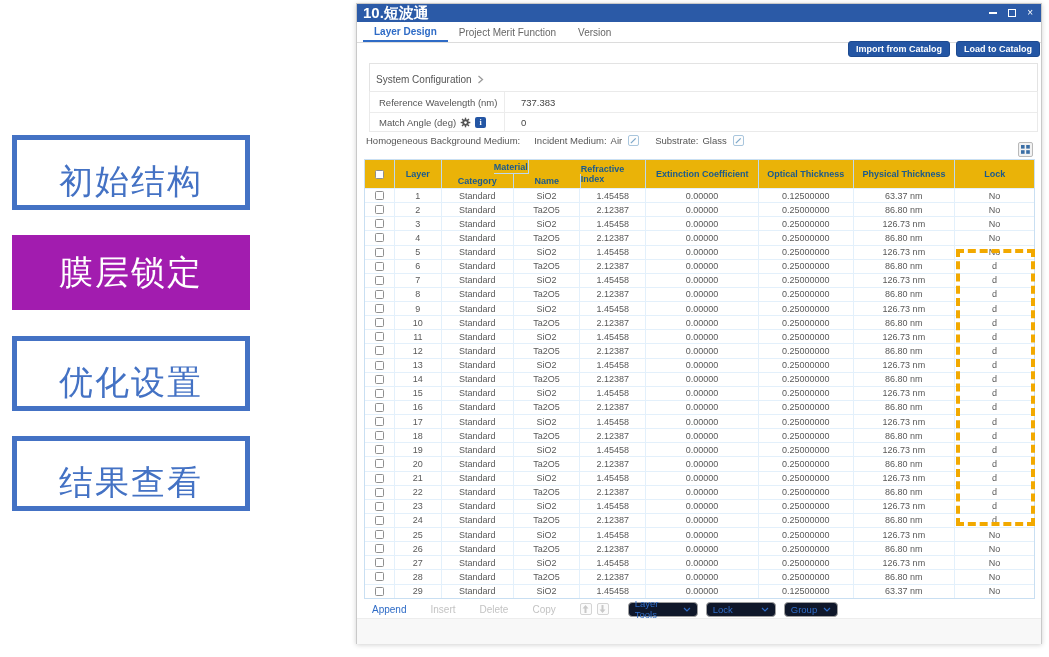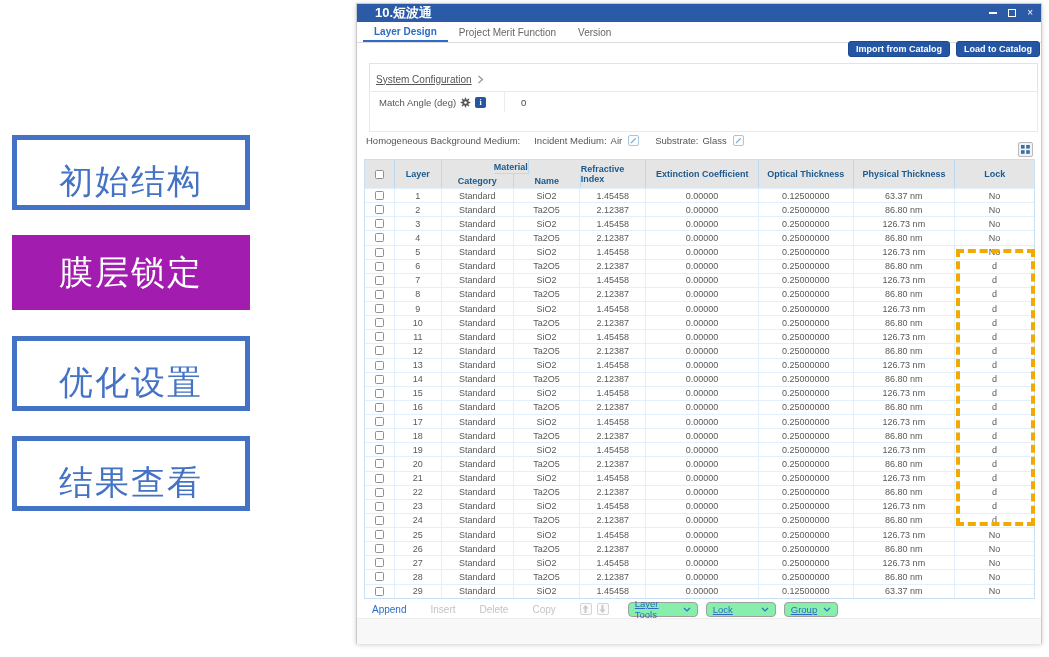--- a/index.html
+++ b/index.html
@@ -13,38 +13,38 @@
     font-size:34px; letter-spacing:2px; font-weight:500; }
   .anno-outline { background:#ffffff; border:5px solid #4472C4; color:#4472C4;align-items:flex-end; }
   .anno-filled  { background:#a21caf; color:#ffffff; }
 
   
   #app { position:absolute; left:356px; top:3px; width:686px; height:641px;
     background:#ffffff; border:1px solid #c9c9c9; box-shadow:0 1px 5px rgba(0,0,0,.18); }
 
   .titlebar { position:absolute; left:0; top:0; right:0; height:18px; background:#2B5AA7;
     display:flex; align-items:center; color:#fff; }
-  .titlebar .title { font-size:13px; font-weight:bold; padding-left:18px;text-align:center; }
+  .titlebar .title { font-size:15px; font-weight:bold; padding-left:6px;text-align:center; }
   .win-controls { margin-left:auto; display:flex; align-items:center; gap:11px; padding-right:8px; }
   .win-btn { color:#fff; font-size:10px; line-height:10px; cursor:default; display:flex; align-items:center; justify-content:center; }
   .min-glyph { width:8px; height:2px; background:#fff; }
   .max-glyph { width:8px; height:8px; border:1.5px solid #fff; }
 
   .tabbar { position:absolute; left:0; top:18px; right:0; height:21px; background:#fff;
     border-bottom:1px solid #dcdcdc; display:flex; align-items:stretch; padding-left:6px; }
   .tab { display:flex; align-items:center; padding:0 11px; font-size:10px; color:#666; }
   .tab.active { color:#2E6BC6; border-bottom:2px solid #2E6BC6; font-weight:bold; }
 
   .catalog-row { position:absolute; top:37px; right:1px; display:flex; gap:6px; }
   .blue-btn { height:16px; background:#2456A4; border:1px solid #1d4a90; border-radius:3px;
     color:#fff; font-size:9px; font-weight:bold; display:flex; align-items:center; padding:0 7px; }
 
   .sysconf { position:absolute; left:12px; top:59px; width:669px; height:32px;
     border:1px solid #e3e3e3; display:flex; align-items:center; padding-left:6px;
-    font-size:10px; color:#555; gap:5px; background:#fff;text-decoration:underline; }
+    font-size:10px; color:#555; gap:5px; background:#fff; }
   .chev { display:inline-block; }
 
   .params { position:absolute; left:12px; top:87px; width:669px; height:41px;
     border:1px solid #eaeaea; background:#fff; }
   .param-row { display:flex; height:20px; align-items:center; }
   .param-row + .param-row { border-top:1px solid #ececec; }
   .param-label { width:135px; height:100%; border-right:1px solid #ececec;
     display:flex; align-items:center; padding-left:9px; gap:4px; font-size:9.5px; color:#555; }
   .param-value { padding-left:16px; font-size:9.5px; color:#444; }
 
@@ -56,21 +56,21 @@
   .bgmedium { position:absolute; left:9px; top:130px; height:13px; display:flex;
     align-items:center; font-size:9.5px; color:#555; gap:4px; }
   .bgmedium .seg { margin-left:10px; }
 
   .grid-btn { position:absolute; right:8px; top:138px; width:15px; height:15px;
     border:1px solid #b9b9b9; border-radius:2px; background:#f2f2f2;
     display:flex; align-items:center; justify-content:center; }
 
   
   .table { position:absolute; left:7px; top:155px; width:671px; border:1px solid #c9dff2; background:#fff; }
-  .thead { display:flex; height:28px; background:#e5e5e5; color:#1A5A8E; font-weight:bold; font-size:9px; }
+  .thead { display:flex; height:28px; background:#eab308; color:#1A5A8E; font-weight:bold; font-size:9px; }
   .hcell { display:flex; align-items:center; justify-content:center; border-right:1px solid #bcd9f0; }
   .hgroup { display:flex; flex-direction:column; border-right:0;align-items:center; }
   .htop { height:14px; display:flex; align-items:center; justify-content:center; border-bottom:1px solid #bcd9f0; border-right:1px solid #bcd9f0; }
   .hbottom { display:flex; height:14px; }
   .hbottom .hcell { height:14px; }
   .c0{width:30px;} .c1{width:47px;} .c2{width:72px;} .c3{width:67px;} .c4{width:66px;}
   .c5{width:113px;} .c6{width:95px;} .c7{width:102px;} .c8{width:79px; border-right:0;}
   .tbody { display:block; }
   .trow { display:flex; height:14.14px; border-top:1px solid #e3f0fb; font-size:9px; color:#595959; background:#fff; }
   .cell { display:flex; align-items:center; justify-content:center; border-right:1px solid #e3f0fb; overflow:hidden; }
@@ -81,23 +81,23 @@
   .hl-box { position:absolute; left:599px; top:245px; width:79px; height:277px;
     border:4.5px dashed #F2A900; pointer-events:none; z-index:5; }
 
   
   .footer { position:absolute; left:15px; top:597px; height:16px; display:flex; align-items:center; }
   .ft-link { font-size:10px; margin-right:24px; }
   .ft-append { color:#2E6BC6; }
   .ft-disabled { color:#c3c3c3; }
   .sq-btn { width:12px; height:12px; border:1px solid #d4d4d4; border-radius:2px; background:#fbfbfb;
     display:flex; align-items:center; justify-content:center; margin-right:5px; color:#c3c3c3; }
-  .dropdown { height:15px; border:1px solid #9f9f9f; border-radius:4px; background:#86efac;
+  .dropdown { height:15px; border:1px solid #9f9f9f; border-radius:4px; background:#0f172a;
     display:flex; align-items:center; justify-content:space-between; font-size:9.5px; color:#2E6BC6;
-    padding:0 6px; margin-left:8px;text-decoration:underline; }
+    padding:0 6px; margin-left:8px; }
   .dd-layertools{ width:70px; margin-left:14px; }
   .dd-lock{ width:70px; }
   .dd-group{ width:54px; }
 
   .bottom-band { position:absolute; left:0; right:0; top:614px; height:26px;
     background:#f8f8f8; border-top:1px solid #ededed; }
 </style>
 </head>
 <body>
 
@@ -147,20 +147,26 @@
     <div class="sysconf">
       <span>System Configuration</span>
       <svg class="chev" width="7" height="9" viewBox="0 0 7 9">
           <polyline points="1.5,1 5.5,4.5 1.5,8" fill="none" stroke="#9a9a9a" stroke-width="1.3"></polyline>
         </svg>
     </div>
 
     <div class="params">
       <div class="param-row">
         <span class="param-label">
+          <span>Reference Wavelength (nm)</span>
+        </span>
+        <span class="param-value">737.383</span>
+      </div>
+      <div class="param-row">
+        <span class="param-label">
           <span>Match Angle (deg)</span>
           <svg width="11" height="11" viewBox="0 0 16 16">
             <g stroke="#555" stroke-width="2">
               <line x1="8" y1="1" x2="8" y2="15"></line>
                 <line x1="1" y1="8" x2="15" y2="8"></line>
               <line x1="3" y1="3" x2="13" y2="13"></line>
                 <line x1="13" y1="3" x2="3" y2="13"></line>
             </g>
             <circle cx="8" cy="8" r="4.6" fill="#555"></circle>
               <circle cx="8" cy="8" r="2" fill="#fff"></circle>

